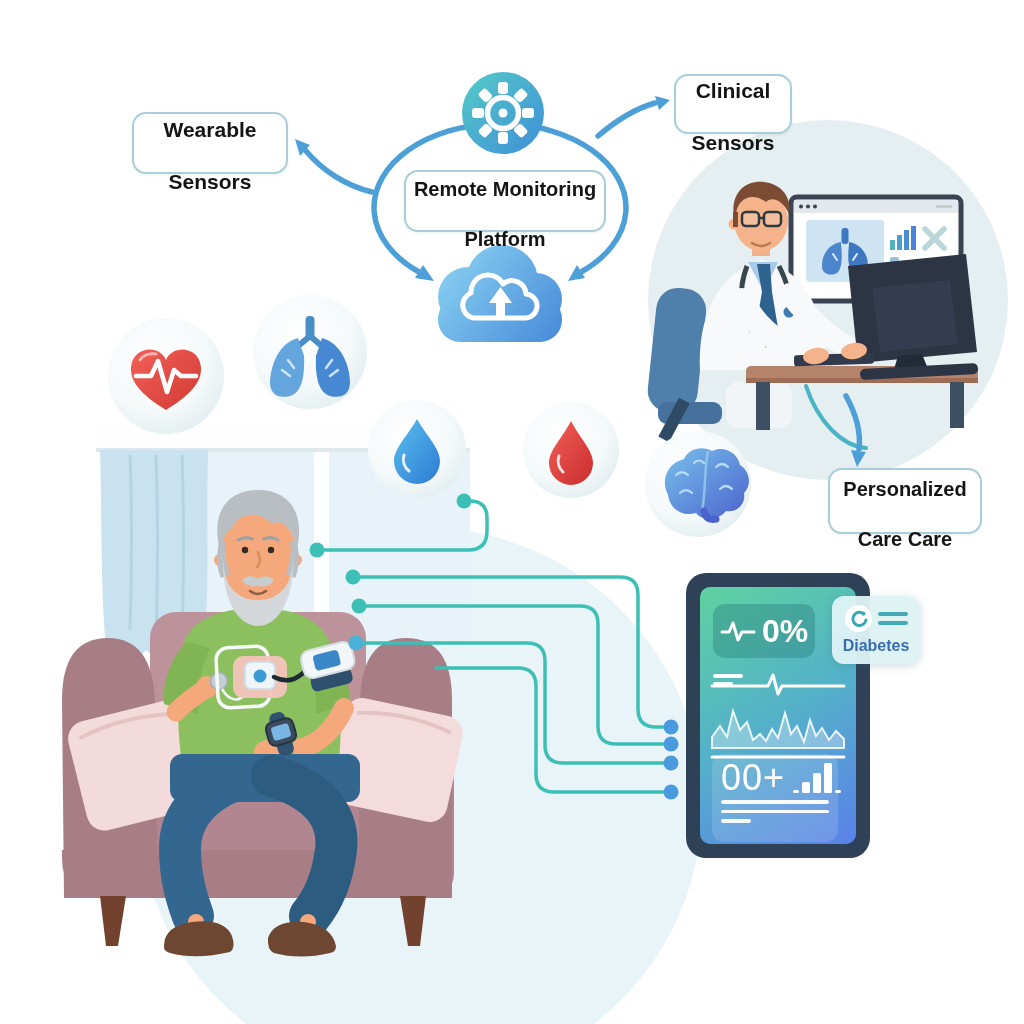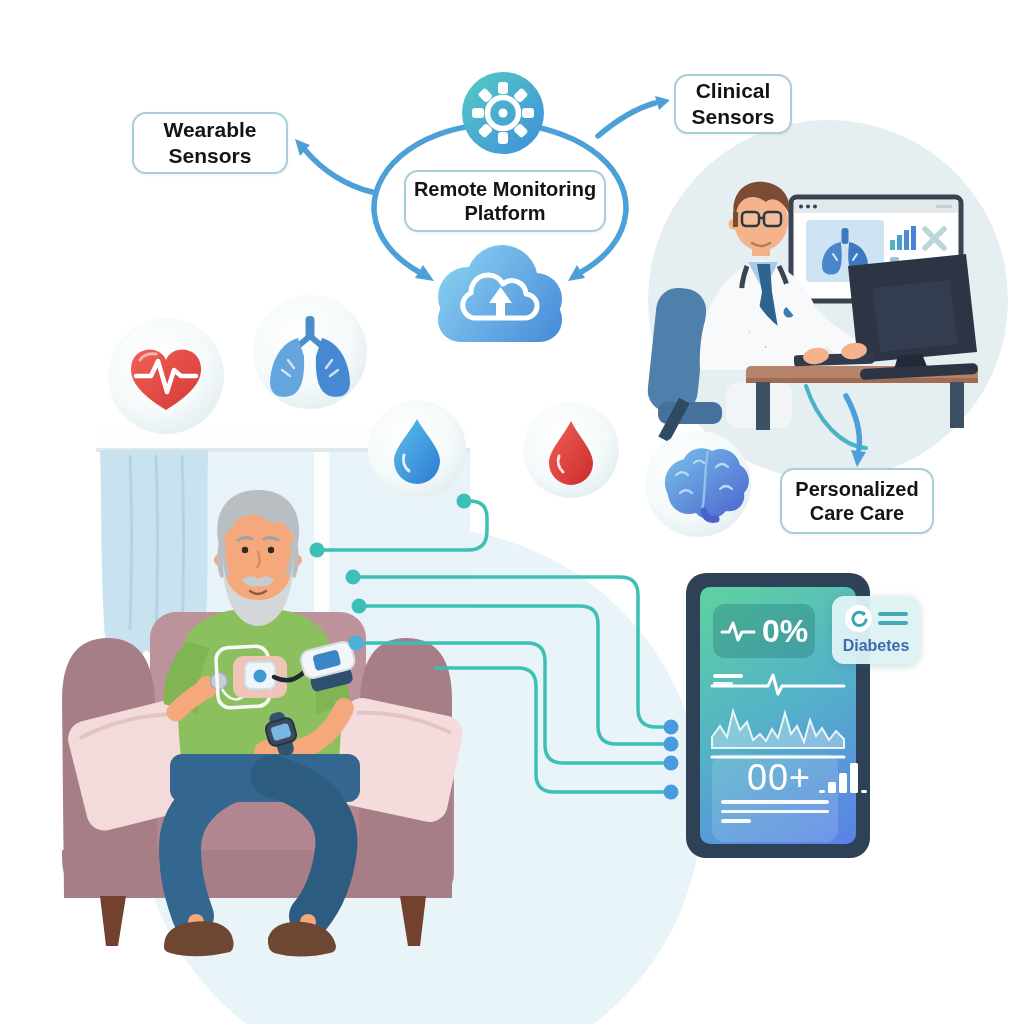--- a/index.html
+++ b/index.html
@@ -8,31 +8,31 @@
     font-family:"Liberation Sans",sans-serif;
   }
   .stage svg.base{position:absolute;left:0;top:0;width:1024px;height:1024px;display:block;}
   .overlay{position:absolute;box-sizing:border-box;z-index:2;}
   .label-box{
     background:#ffffff;border:2px solid #a9cdd9;border-radius:14px;
     display:flex;flex-direction:column;align-items:center;justify-content:center;
     font-weight:bold;color:#141414;text-align:center;line-height:1.22;
     box-shadow:0 1px 3px rgba(90,130,150,0.12);
   }
-  .label-box span{display:block;}
+  .label-box span{display:block;margin-top:26px;}
   #box-wearable{left:132px;top:112px;width:156px;height:62px;font-size:21px;}
   #box-hub{left:404px;top:170px;width:202px;height:62px;font-size:20px;}
   #box-clinical{left:674px;top:74px;width:118px;height:60px;font-size:21px;}
-  #box-personalized{left:780px;top:468px;width:154px;height:66px;font-size:20px;}
+  #box-personalized{left:828px;top:468px;width:154px;height:66px;font-size:20px;}
   .t-card{
     background:rgba(8,84,88,0.25);border-radius:12px;color:#ffffff;
   }
   #card-heart{left:713px;top:604px;width:102px;height:54px;display:flex;align-items:center;justify-content:center;gap:6px;font-size:32px;font-weight:bold;}
   #card-patients{left:712px;top:754px;width:126px;height:88px;padding:8px 9px;background:rgba(255,255,255,0.14);}
-  #card-patients .row{display:flex;align-items:flex-end;gap:8px;margin-left:26px;}
+  #card-patients .row{display:flex;align-items:flex-end;gap:8px;}
   #card-patients .stat{font-size:36px;font-weight:400;line-height:0.9;letter-spacing:1px;}
   .mini-bars{display:flex;align-items:flex-end;gap:3px;padding-bottom:1px;}
   .mini-bars i{display:block;width:8px;background:#ffffff;border-radius:1.5px;}
   .mini-bars .d{width:6px;height:3px;align-self:flex-end;}
   .hline{height:3.5px;background:rgba(255,255,255,0.95);border-radius:2px;margin-top:6px;}
   .hline.short{width:30px;}
   #badge-diabetes{
     left:832px;top:596px;width:88px;height:68px;background:rgba(222,243,245,0.96);
     border-radius:12px;box-shadow:0 2px 8px rgba(60,110,130,0.25);
     display:flex;flex-direction:column;align-items:center;justify-content:center;padding:4px 14px;

